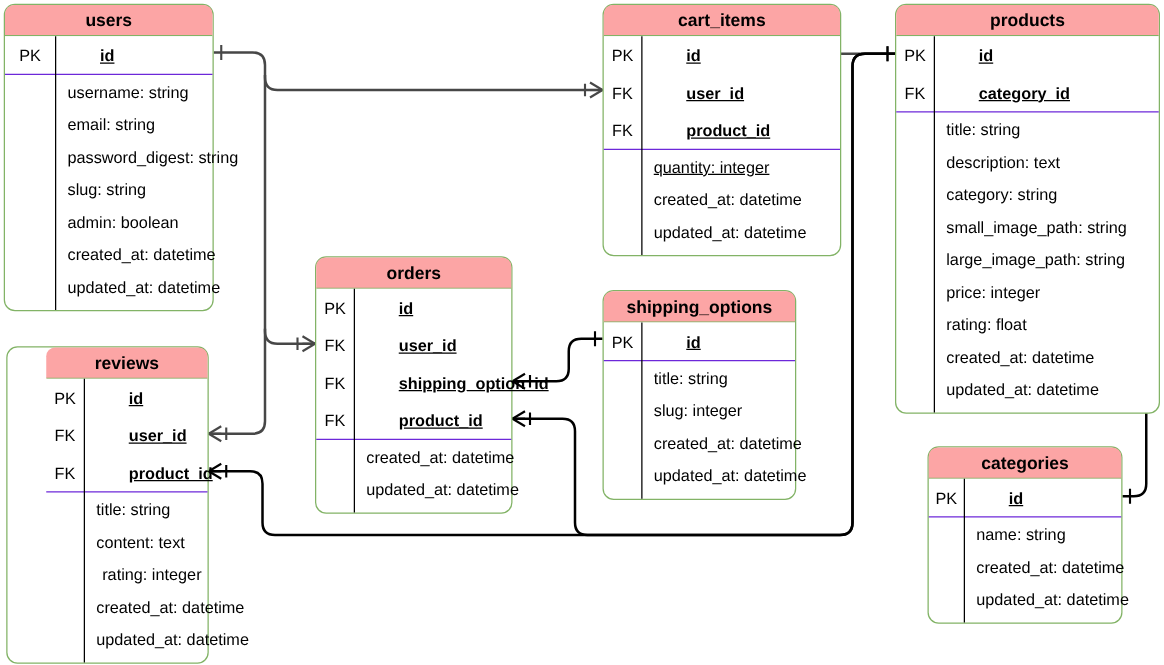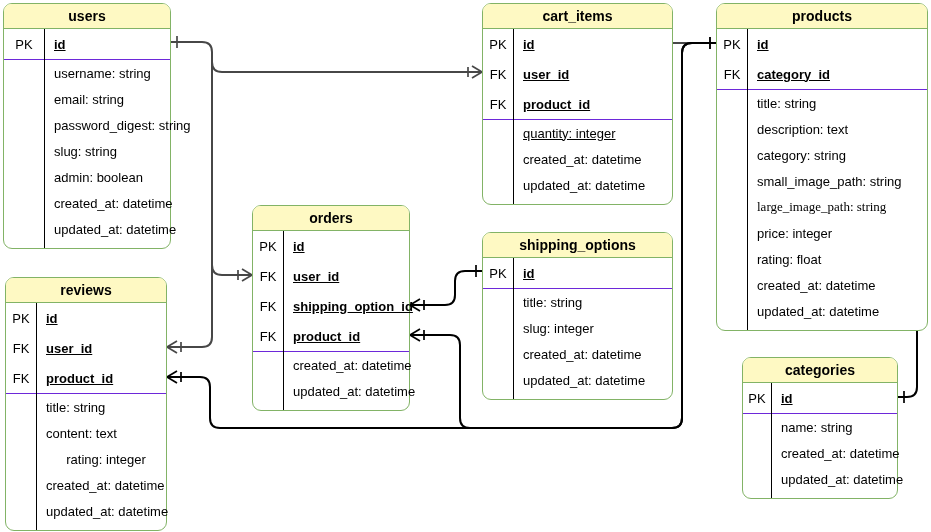--- a/index.html
+++ b/index.html
@@ -14,31 +14,31 @@
   .er-table{
     position:absolute;
     box-sizing:border-box;
     background:#ffffff;
     border:1.5px solid #82b366;
     border-radius:9px;
     z-index:2;
   }
   .er-header{
     height:24px;
-    background:#fef9c3;
+    background:#fca5a5;
     border-bottom:1px solid #82b366;
     border-radius:7px 7px 0 0;
     display:flex;align-items:center;justify-content:center;
     font-weight:bold;font-size:14px;color:#000;
   }
   .er-body{position:relative;padding-bottom:6px;}
   .key-divider{
     position:absolute;top:0;bottom:0;width:1px;background:#000;
   }
-  .row{display:flex;align-items:center;font-size:13px;color:#000;}
+  .row{display:flex;align-items:center;font-size:13px;color:#000;gap:26px;}
   .key-row{height:30px;}
   .attr-section{border-top:1px solid #6d28d9;}
   .attr-row{height:26px;}
   .key-badge{flex:0 0 auto;text-align:center;font-size:13px;}
   .key-field{padding-left:10px;font-weight:bold;text-decoration:underline;white-space:nowrap;}
   .attr-label{white-space:nowrap;}
 </style>
 </head>
 <body>
 
@@ -200,21 +200,21 @@
             </div>
             <div class="row attr-row" style="padding-left: 40px;">
               <span class="attr-label">description: text</span>
             </div>
             <div class="row attr-row" style="padding-left: 40px;">
               <span class="attr-label">category: string</span>
             </div>
             <div class="row attr-row" style="padding-left: 40px;">
               <span class="attr-label">small_image_path: string</span>
             </div>
-            <div class="row attr-row" style="padding-left: 40px; font-family: Liberation Serif, serif;">
+            <div class="row attr-row" style="padding-left: 40px;">
               <span class="attr-label">large_image_path: string</span>
             </div>
             <div class="row attr-row" style="padding-left: 40px;">
               <span class="attr-label">price: integer</span>
             </div>
             <div class="row attr-row" style="padding-left: 40px;">
               <span class="attr-label">rating: float</span>
             </div>
             <div class="row attr-row" style="padding-left: 40px;">
               <span class="attr-label">created_at: datetime</span>
@@ -250,21 +250,21 @@
           <div class="attr-section">
             <div class="row attr-row" style="padding-left: 40px;">
               <span class="attr-label">created_at: datetime</span>
             </div>
             <div class="row attr-row" style="padding-left: 40px;">
               <span class="attr-label">updated_at: datetime</span>
             </div>
           </div>
         </div>
       </div>
-      <div class="er-table" style="left: 482px; top: 232px; width: 191px;">
+      <div class="er-table" style="left: 482px; top: 232px; width: 155px;">
         <div class="er-header">
           <span>shipping_options</span>
         </div>
         <div class="er-body">
           <div class="key-divider" style="left: 30px;"></div>
           <div class="row key-row">
             <span class="key-badge" style="width: 30px;">PK</span>
             <span class="key-field">id</span>
           </div>
           <div class="attr-section">
@@ -276,21 +276,21 @@
             </div>
             <div class="row attr-row" style="padding-left: 40px;">
               <span class="attr-label">created_at: datetime</span>
             </div>
             <div class="row attr-row" style="padding-left: 40px;">
               <span class="attr-label">updated_at: datetime</span>
             </div>
           </div>
         </div>
       </div>
-      <div class="er-table" style="left: 5px; top: 277px; width: 162px;">
+      <div class="er-table" style="left: 5px; top: 277px; width: 162px; padding-left: 31px;">
         <div class="er-header">
           <span>reviews</span>
         </div>
         <div class="er-body">
           <div class="key-divider" style="left: 30px;"></div>
           <div class="row key-row">
             <span class="key-badge" style="width: 30px;">PK</span>
             <span class="key-field">id</span>
           </div>
           <div class="row key-row">

